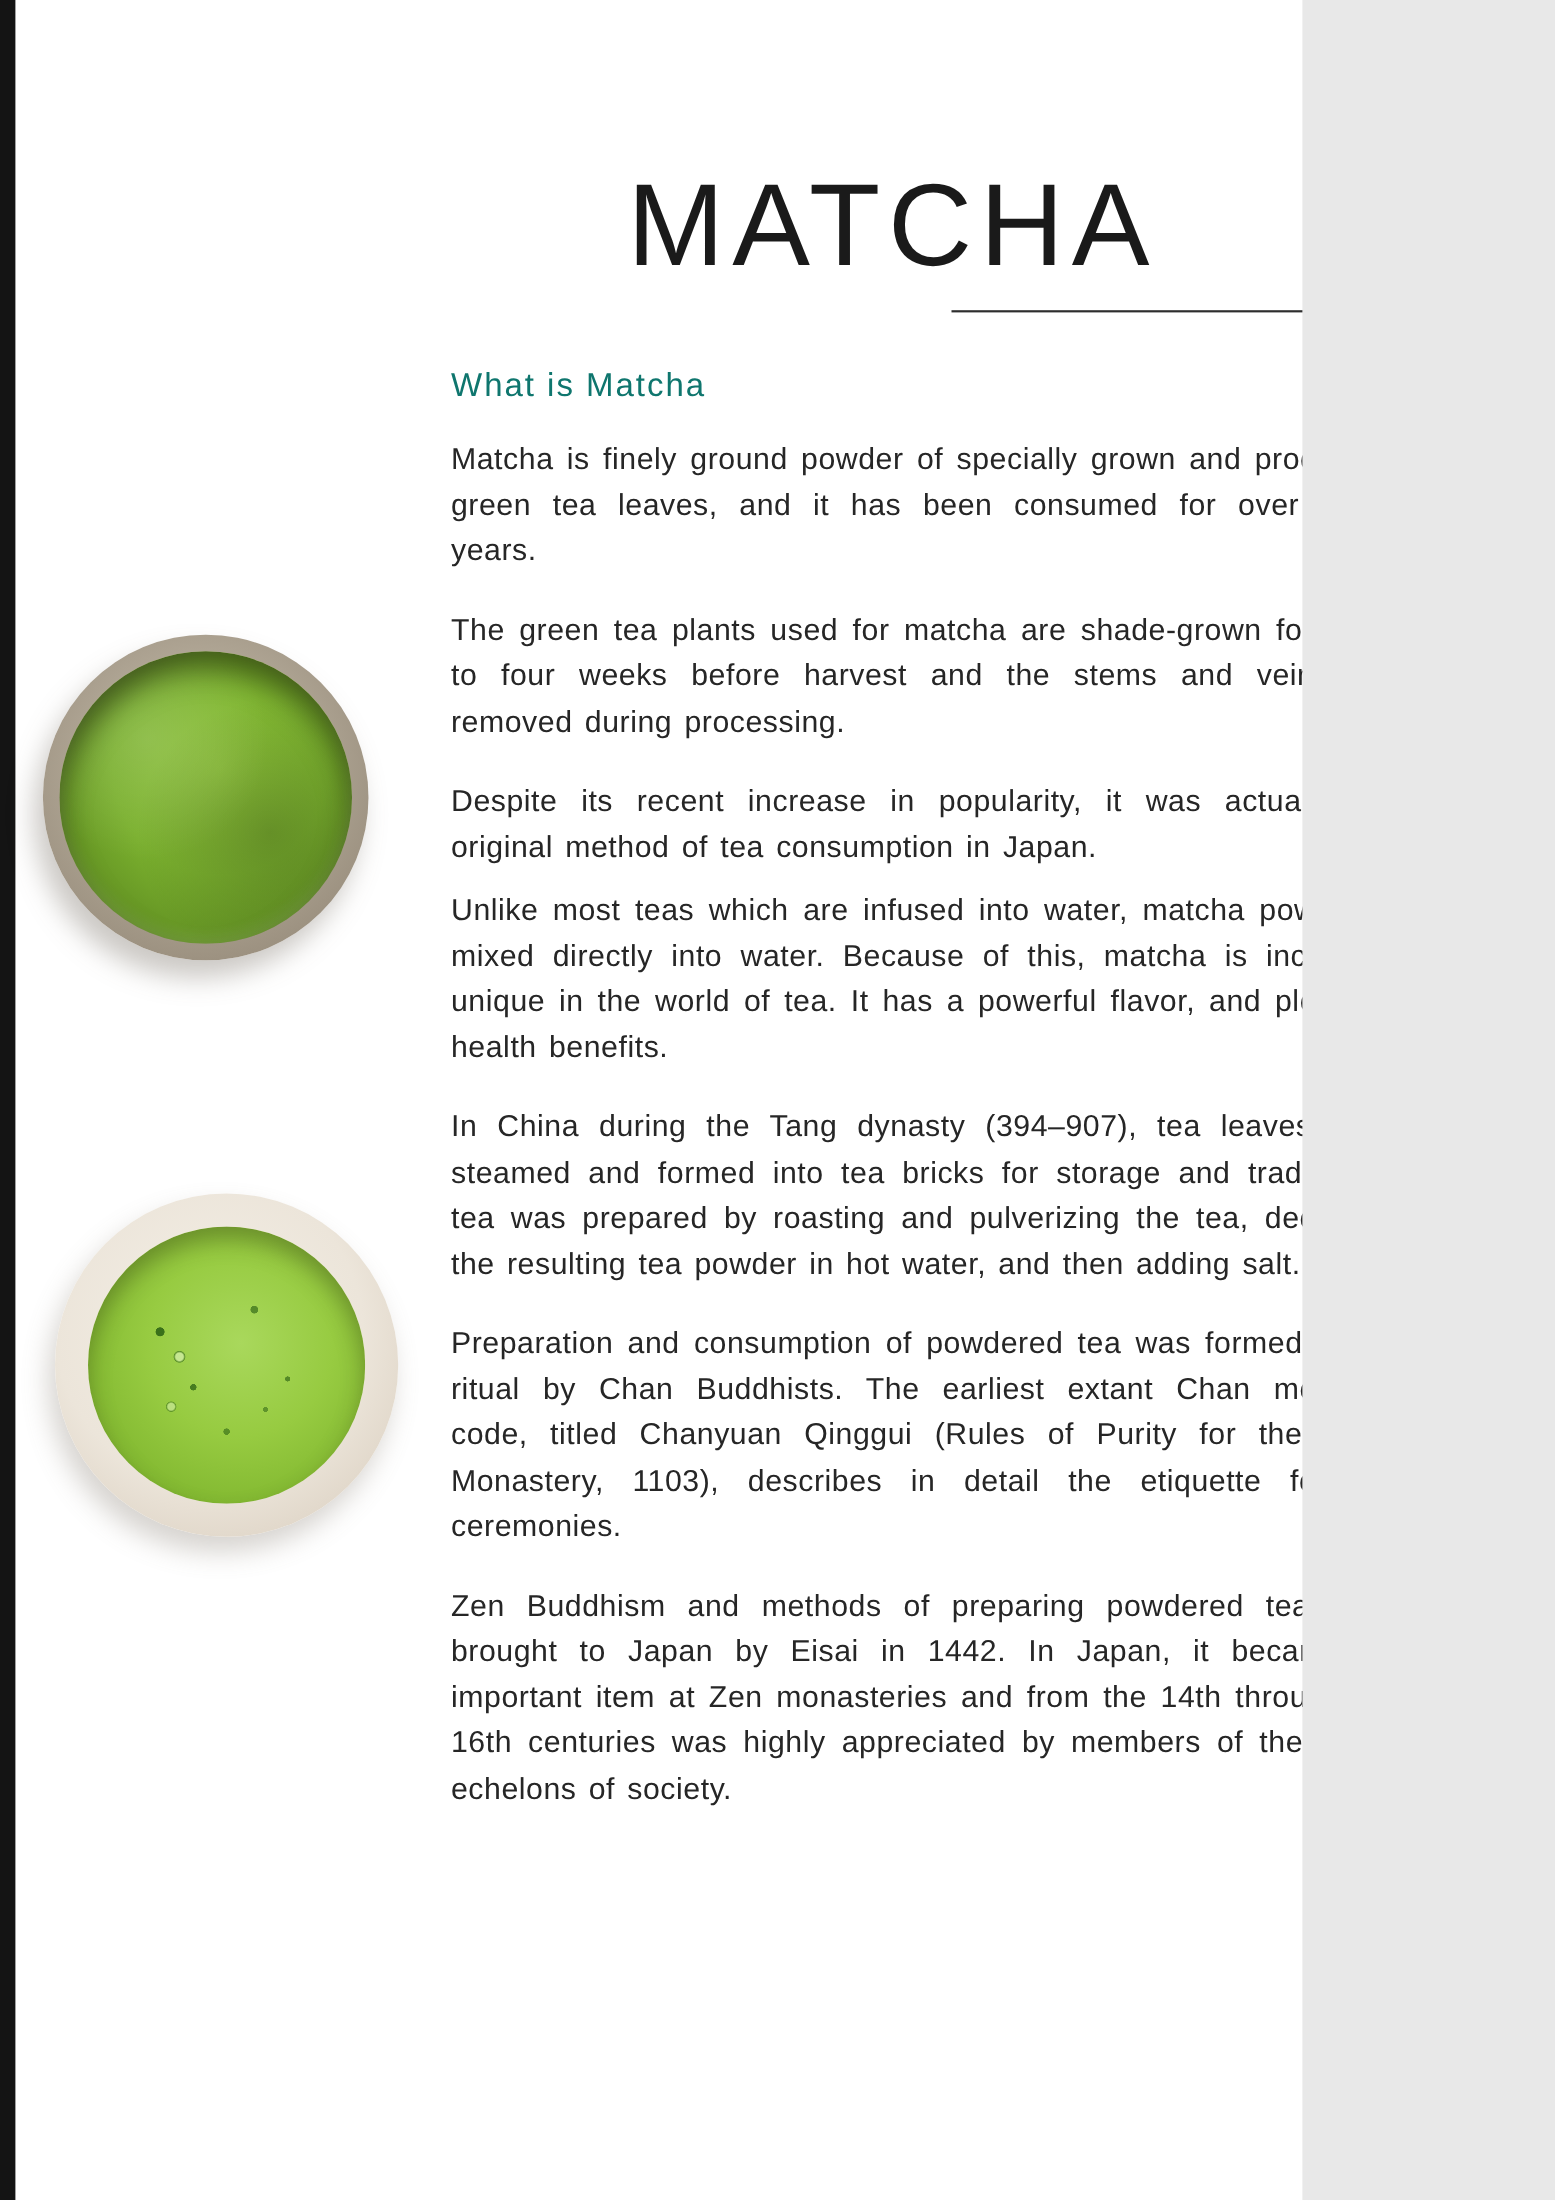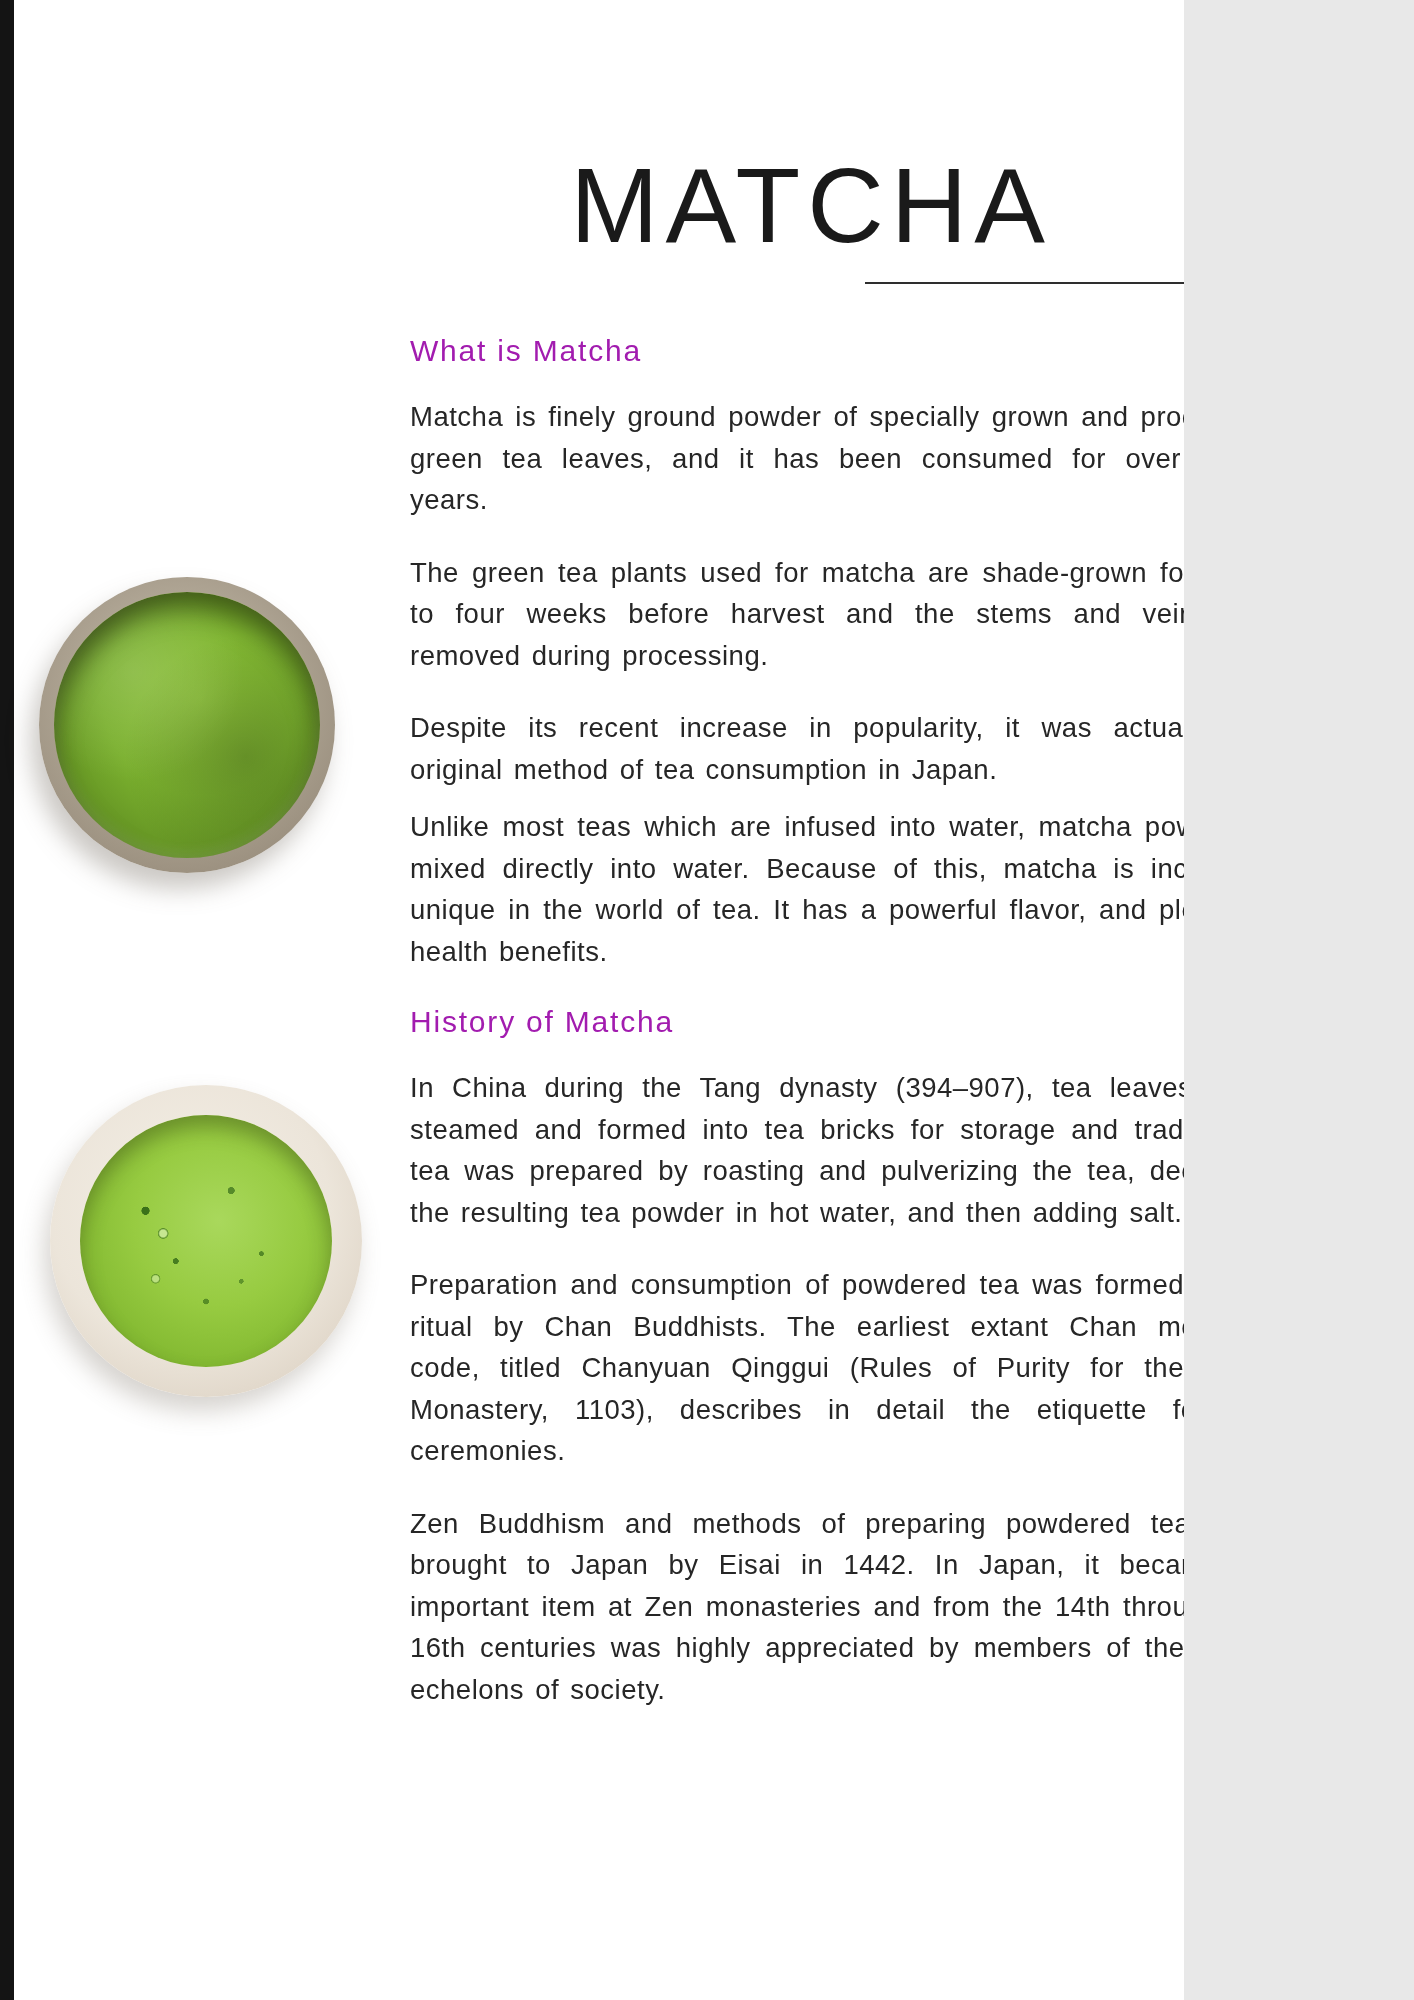--- a/index.html
+++ b/index.html
@@ -30,21 +30,21 @@
   .content {
     position:absolute; left:410px; top:0; width:862px;
     padding-top:332px;
     color:#262626;
   }
   .content h2 {
     margin:0 0 26px 0;
     font-size:30px; line-height:38px;
     font-weight:300;
     letter-spacing:1.8px;
-    color:#a21caf;
+    color:#0f766e;
   }
   .content section + section h2 { margin-top:31px; }
   .content p {
     margin:0 0 31px 0;
     font-size:27.5px; line-height:41.5px;
     font-weight:300;
     letter-spacing:0.5px;
     word-spacing:3px;
     text-align:justify;
     hyphens:none;
@@ -111,21 +111,20 @@
 
   <main class="content">
     <section>
       <h2>What is Matcha</h2>
       <p>Matcha is finely ground powder of specially grown and processed green tea leaves, and it has been consumed for over 1,000 years.</p>
       <p>The green tea plants used for matcha are shade-grown for three to four weeks before harvest and the stems and veins are removed during processing.</p>
       <p class="tight">Despite its recent increase in popularity, it was actually the original method of tea consumption in Japan.</p>
       <p>Unlike most teas which are infused into water, matcha powder is mixed directly into water. Because of this, matcha is incredibly unique in the world of tea. It has a powerful flavor, and plenty of health benefits.</p>
     </section>
     <section>
-      <h2>History of Matcha</h2>
       <p>In China during the Tang dynasty (394–907), tea leaves were steamed and formed into tea bricks for storage and trade. The tea was prepared by roasting and pulverizing the tea, decocting the resulting tea powder in hot water, and then adding salt.</p>
       <p>Preparation and consumption of powdered tea was formed into a ritual by Chan Buddhists. The earliest extant Chan monastic code, titled Chanyuan Qinggui (Rules of Purity for the Chan Monastery, 1103), describes in detail the etiquette for tea ceremonies.</p>
       <p>Zen Buddhism and methods of preparing powdered tea were brought to Japan by Eisai in 1442. In Japan, it became an important item at Zen monasteries and from the 14th through the 16th centuries was highly appreciated by members of the upper echelons of society.</p>
     </section>
   </main>
 
   <div class="page-number">22</div>
 
 </div>
 

